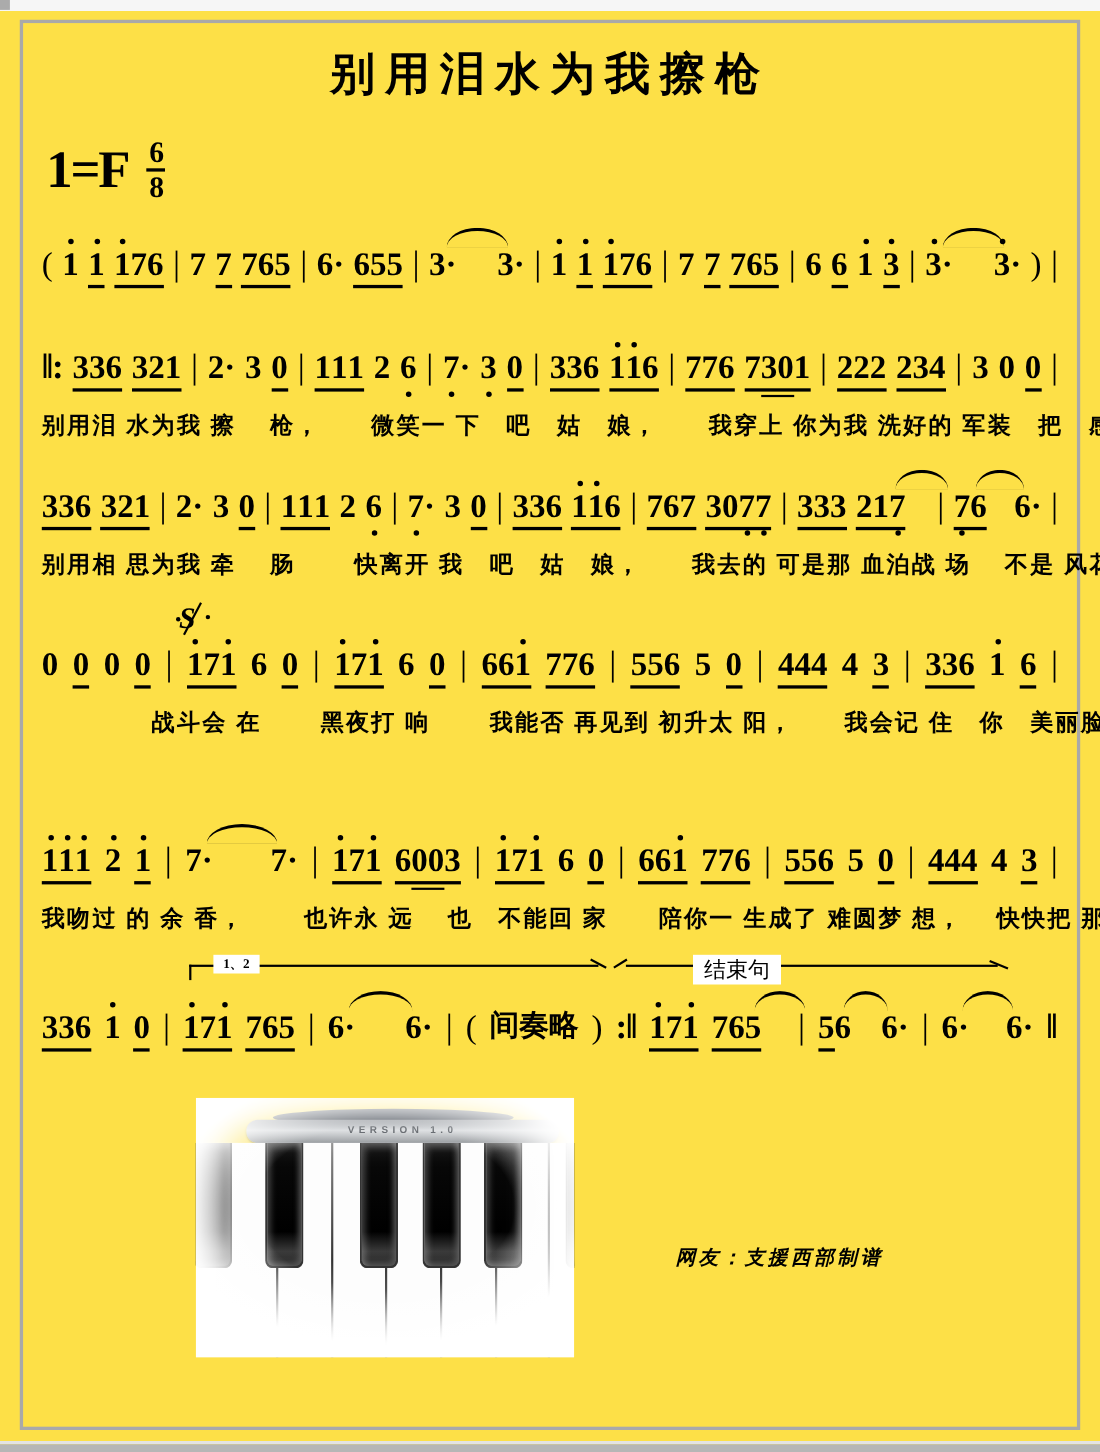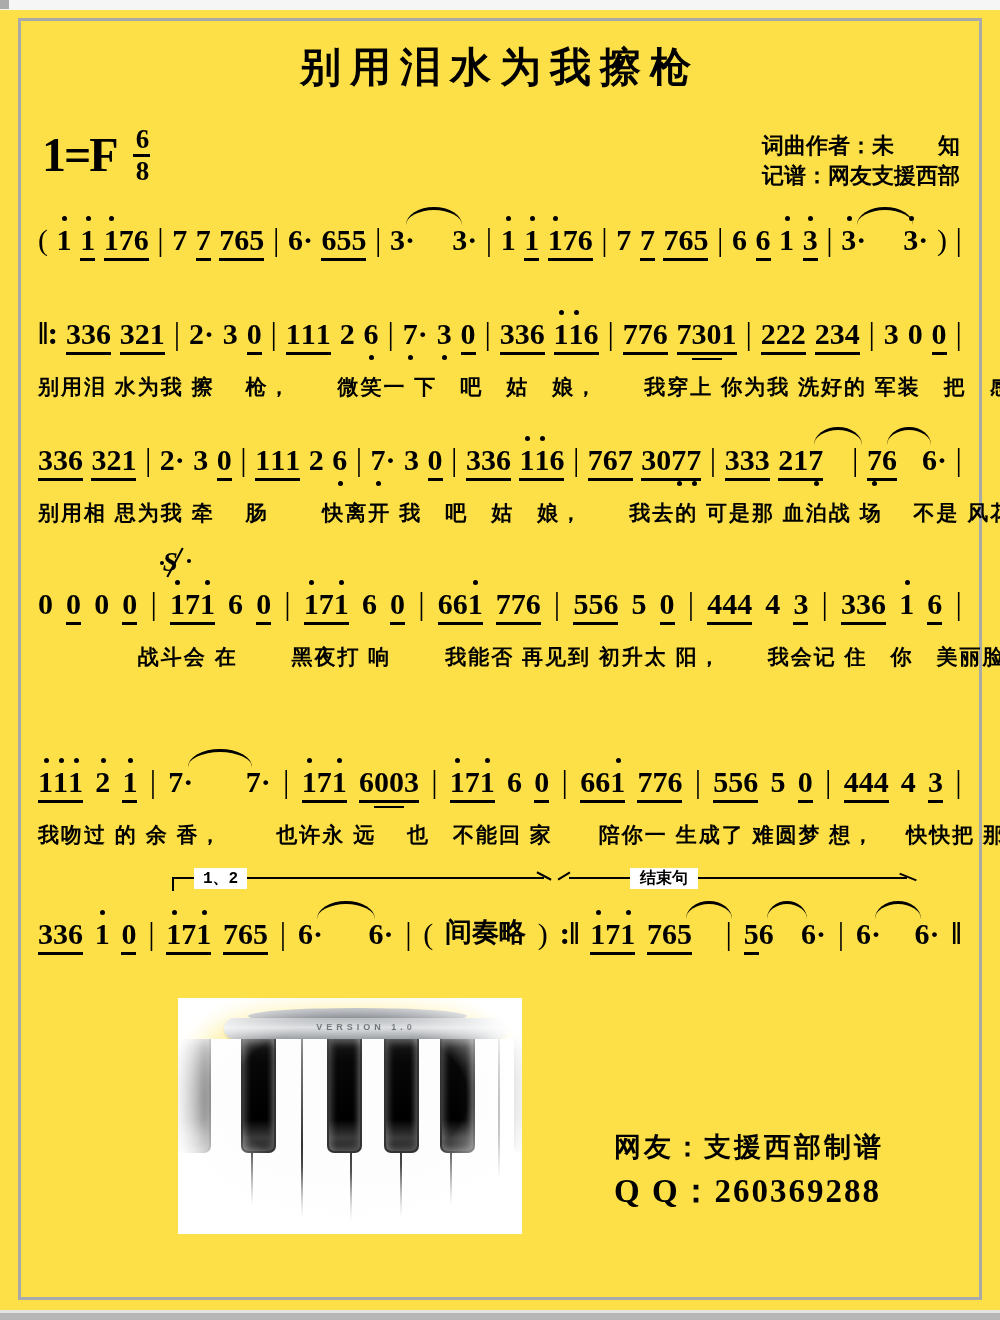--- a/index.html
+++ b/index.html
@@ -64,26 +64,26 @@
         font-size:27px;line-height:1;display:inline-block;}
   .sg-slash{position:absolute;left:11px;top:-3px;width:2px;height:33px;background:#000;
         transform:rotate(28deg);}
   .sg-dot{position:absolute;width:4px;height:4px;border-radius:50%;background:#000;}
   .sg-dot-l{left:-3px;top:12px;}
   .sg-dot-r{right:-2px;top:10px;}
 
   .volta{position:absolute;left:14.5%;width:40%;top:-28px;height:12px;
         border-top:2px solid #000;border-left:2px solid #000;}
   .volta-label{position:absolute;left:20px;top:-11px;background:#fff;padding:0 9px;
-        font-size:16px;font-weight:700;font-family:Liberation Mono, monospace;}
+        font-size:12px;font-weight:700;font-family:Liberation Serif, serif;}
   .volta .hook-r{position:absolute;right:-8px;top:-4px;width:16px;height:2px;background:#000;
         transform:rotate(28deg);}
   .ending{position:absolute;left:57.5%;width:36.5%;top:-28px;height:12px;border-top:2px solid #000;}
   .ending-label{position:absolute;left:18%;top:-11px;background:#fff;padding:0 10px;
-        font-size:16px;font-weight:700;}
+        font-size:20px;font-weight:400;}
   .ending .hook-l{position:absolute;left:-12px;top:-4px;width:14px;height:2px;background:#000;
         transform:rotate(-32deg);}
   .ending .hook-r{position:absolute;right:-10px;top:-3px;width:18px;height:2px;background:#000;
         transform:rotate(22deg);}
 
   .keyboard{position:absolute;left:178px;top:998px;width:344px;height:236px;overflow:hidden;}
   .kb-dark{position:absolute;left:70px;right:55px;top:10px;height:16px;background:#1c2430;
         border-radius:50%;}
   .kb-top{position:absolute;left:46px;right:14px;top:20px;height:21px;border-radius:10px;
         background:linear-gradient(#7a7f86,#d2d5d8 45%,#8e9296);box-shadow:0 1px 2px rgba(0,0,0,.4);}
@@ -94,44 +94,40 @@
         background:linear-gradient(#8a8a8a,#333 55%,#555 70%,#999);}
   .bk{position:absolute;top:0;width:31px;height:112px;border-radius:0 0 7px 7px;
         background:linear-gradient(to bottom,#0a0a0a 0%,#000 72%,#3a3a3a 88%,#2a2a2a);
         box-shadow:inset 3px 4px 6px rgba(255,255,255,.25), inset -3px -3px 5px rgba(90,90,90,.8);
         border:2px solid #333;border-top:none;}
   .kb-fade{position:absolute;inset:0;pointer-events:none;
         background:radial-gradient(ellipse 62% 58% at 50% 42%, rgba(255,255,255,0) 55%, #fff 92%);
         box-shadow:inset 0 0 40px 18px #fff;}
 
   .footer-credit{position:absolute;left:614px;top:1134px;line-height:1.0;}
-  .footer-name{font-size:27px;font-weight:900;letter-spacing:3px;
-        font-family:"Liberation Sans",sans-serif;}
+  .footer-name{font-size:18px;font-weight:900;letter-spacing:3px;
+        font-family:"Liberation Sans",sans-serif;font-style:italic;}
   .footer-qq{margin-top:14px;font-size:33px;font-weight:600;letter-spacing:2px;
         font-family:"Liberation Serif",serif;}
 </style>
 </head>
 <body>
 
 <div class="page">
   <div class="top-band"></div>
   <div class="corner-artifact"></div>
   <div class="inner-border"></div>
 
   <div class="content">
 
     <div class="song-title">别用泪水为我擦枪</div>
 
     <div class="keyrow">
       <div class="key-sig">
         <span>1=F</span><span class="meter"><span class="num">6</span><span class="den">8</span></span>
-      </div>
-      <div class="credits">
-        <div>词曲作者：未　　知</div>
-        <div>记谱：网友支援西部</div>
       </div>
     </div>
 
     <div class="system sys1">
       <div class="notes">
           <span class="tok par"><span class="ch">(</span></span>
           <span class="tok"><span class="ch">1<i class="da"></i></span></span>
           <span class="tok ul"><span class="ch">1<i class="da"></i></span></span>
           <span class="tok ul"><span class="ch">1<i class="da"></i></span><span class="ch">7</span><span class="ch">6</span></span>
           <span class="tok bar"><span class="ch">|</span></span>
@@ -369,18 +365,17 @@
       <div class="bk" style="left:149px"></div>
       <div class="bk" style="left:206px"></div>
       <div class="bk" style="left:262px"></div>
       <div class="bk" style="left:336px"></div>
     </div>
     <div class="kb-fade"></div>
   </div>
 
   <div class="footer-credit">
     <div class="footer-name">网友：支援西部制谱</div>
-    <div class="footer-qq">Q Q：260369288</div>
   </div>
 
   <div class="bottom-edge-light"></div>
   <div class="bottom-edge"></div>
 </div>
 
 </body></html>

